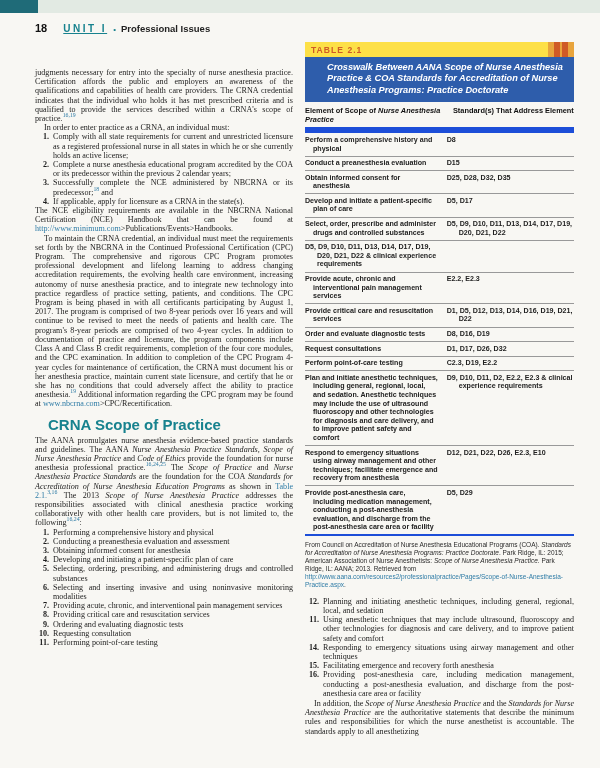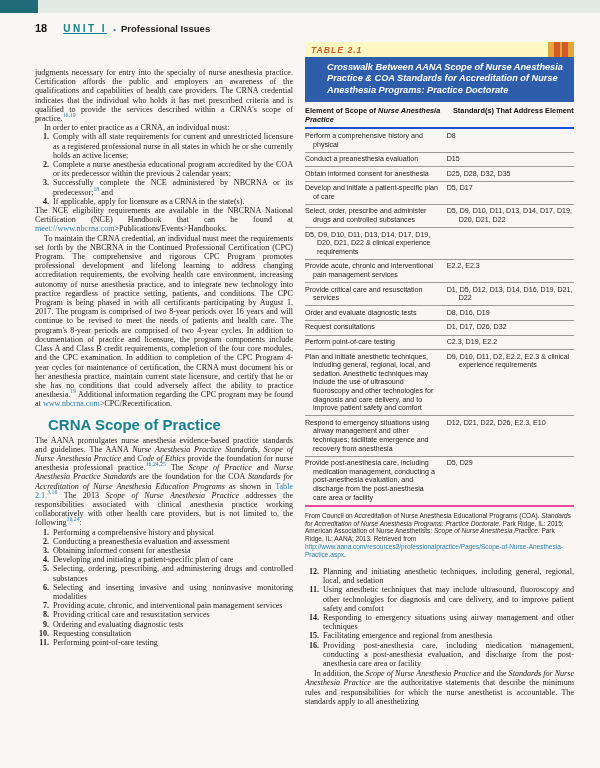--- a/index.html
+++ b/index.html
@@ -24,38 +24,38 @@
   .num{flex:none;width:14px;text-align:right;font-weight:bold;margin-right:4px;
        font-size:8.1px;line-height:9.2px;}
   .litext{flex:1;text-align:justify;font-size:8.1px;line-height:9.2px;}
   .scopehead{font-family:"Liberation Sans",sans-serif;color:#17828e;font-size:15px;
              font-weight:bold;margin:7px 0 3px 13px;}
   .run-i{font-style:italic;}
   .run-link{color:#2f7ca6;}
   .run-sup{vertical-align:super;font-size:5.8px;line-height:0;color:#2f7ca6;}
   
   .tablebox{font-family:"Liberation Sans",sans-serif;}
-  .tlabel{height:15px;background:#fef9c3;display:flex;align-items:center;position:relative;font-style:italic;}
+  .tlabel{height:15px;background:#fde047;display:flex;align-items:center;position:relative;}
   .tlabel-text{color:#cf5a26;font-weight:bold;font-size:8.6px;letter-spacing:1px;padding-left:6px;}
   .stripes{position:absolute;right:0;top:0;height:15px;display:flex;}
   .stripe-gold{width:6px;height:15px;background:#e8a43c;}
   .stripe-orange{width:6px;height:15px;background:#cf5a26;}
   .stripe-gap{width:2px;height:15px;background:#e8a43c;}
   .ttitle{background:#2e5dab;color:#ffffff;font-weight:bold;font-style:italic;
           font-size:9.2px;line-height:11.4px;padding:5px 10px 6px 22px;}
   .trow{display:flex;border-top:0.5px solid #999;padding:2.5px 0 2.5px 0;}
   .trow.first{border-top:none;}
-  .thead{display:flex;padding:5px 0 3px 0;border-bottom:2px solid #1d4ed8;}
+  .thead{display:flex;padding:5px 0 3px 0;border-bottom:6px solid #1d4ed8;}
   .thead .c1,.thead .c2{font-weight:bold;font-size:7.4px;line-height:8.6px;color:#111;}
   .c1{width:55%;padding-right:8px;box-sizing:border-box;}
   .c2{width:45%;}
   .cell{font-size:7.1px;line-height:8.6px;color:#222;}
   .hang{padding-left:8px;text-indent:-8px;}
   .hang2{padding-left:12px;text-indent:-12px;}
-  .tbody{border-bottom:2px solid #ec4899;}
+  .tbody{border-bottom:2px solid #1d4ed8;font-weight:bold;}
   .tsource{font-size:6.5px;line-height:7.9px;color:#2b2b2b;margin-top:5px;text-align:left;}
   .rlist{margin-top:8px;}
   .closing{margin-top:1px;}
 </style>
 </head>
 <body>
 
 <div class="page">
 
   <div class="topband">
@@ -91,21 +91,21 @@
             <span class="num">3.</span>
             <span class="litext"><span>Successfully complete the NCE administered by NBCRNA or its predecessor;</span><span class="run-sup">18</span><span> and</span></span>
           </div>
 
           <div class="li">
             <span class="num">4.</span>
             <span class="litext"><span>If applicable, apply for licensure as a CRNA in the state(s).</span></span>
           </div>
         </div>
 
-      <p class="body"><span>The NCE eligibility requirements are available in the NBCRNA National Certification (NCE) Handbook that can be found at </span><span class="run-link">meet://www.nbcrna.com</span><span>&gt;Publications/Events&gt;Handbooks.</span></p>
+      <p class="body"><span>The NCE eligibility requirements are available in the NBCRNA National Certification (NCE) Handbook that can be found at </span><span class="run-link">http://www.minimum.com</span><span>&gt;Publications/Events&gt;Handbooks.</span></p>
       <p class="body ind"><span>To maintain the CRNA credential, an individual must meet the requirements set forth by the NBCRNA in the Continued Professional Certification (CPC) Program. The comprehensive and rigorous CPC Program promotes professional development and lifelong learning to address changing accreditation requirements, the evolving health care environment, increasing autonomy of nurse anesthesia practice, and to integrate new technology into practice regardless of practice setting, patients, and conditions. The CPC Program is being phased in with all certificants participating by August 1, 2017. The program is comprised of two 8-year periods over 16 years and will continue to be revised to meet the needs of patients and health care. The program's 8-year periods are comprised of two 4-year cycles. In addition to documentation of practice and licensure, the program components include Class A and Class B credit requirements, completion of the four core modules, and the CPC examination. In addition to completion of the CPC Program 4-year cycles for maintenance of certification, the CRNA must document his or her anesthesia practice, maintain current state licensure, and certify that he or she has no conditions that could adversely affect the ability to practice anesthesia.</span><span class="run-sup">19</span><span> Additional information regarding the CPC program may be found at </span><span class="run-link">www.nbcrna.com</span><span>&gt;CPC/Recertification.</span></p>
 
       <div class="scopehead">CRNA Scope of Practice</div>
 
       <p class="body"><span>The AANA promulgates nurse anesthesia evidence-based practice standards and guidelines. The AANA </span><span class="run-i">Nurse Anesthesia Practice Standards, Scope of Nurse Anesthesia Practice</span><span> and </span><span class="run-i">Code of Ethics</span><span> provide the foundation for nurse anesthesia professional practice.</span><span class="run-sup">16,24,25</span><span> The </span><span class="run-i">Scope of Practice</span><span> and </span><span class="run-i">Nurse Anesthesia Practice Standards</span><span> are the foundation for the COA </span><span class="run-i">Standards for Accreditation of Nurse Anesthesia Education Programs</span><span> as shown in </span><span class="run-link">Table 2.1.</span><span class="run-sup">3,16</span><span> The 2013 </span><span class="run-i">Scope of Nurse Anesthesia Practice</span><span> addresses the responsibilities associated with clinical anesthesia practice working collaboratively with other health care providers, but is not limited to, the following</span><span class="run-sup">16,24</span><span>:</span></p>
 
       <div class="nlist">
 
           <div class="li">
             <span class="num">1.</span>
@@ -271,21 +271,21 @@
             <span class="litext"><span>Using anesthetic techniques that may include ultrasound, fluoroscopy and other technologies for diagnosis and care delivery, and to improve patient safety and comfort</span></span>
           </div>
 
           <div class="li">
             <span class="num">14.</span>
             <span class="litext"><span>Responding to emergency situations using airway management and other techniques</span></span>
           </div>
 
           <div class="li">
             <span class="num">15.</span>
-            <span class="litext"><span>Facilitating emergence and regional from anesthesia</span></span>
+            <span class="litext"><span>Facilitating emergence and recovery forth anesthesia</span></span>
           </div>
 
           <div class="li">
             <span class="num">16.</span>
             <span class="litext"><span>Providing post-anesthesia care, including medication management, conducting a post-anesthesia evaluation, and discharge from the post-anesthesia care area or facility</span></span>
           </div>
         </div>
 
       <p class="body ind closing"><span>In addition, the </span><span class="run-i">Scope of Nurse Anesthesia Practice</span><span> and the </span><span class="run-i">Standards for Nurse Anesthesia Practice</span><span> are the authoritative statements that describe the minimum rules and responsibilities for which the nurse anesthetist is accountable. The standards apply to all anesthetizing</span></p>
 

